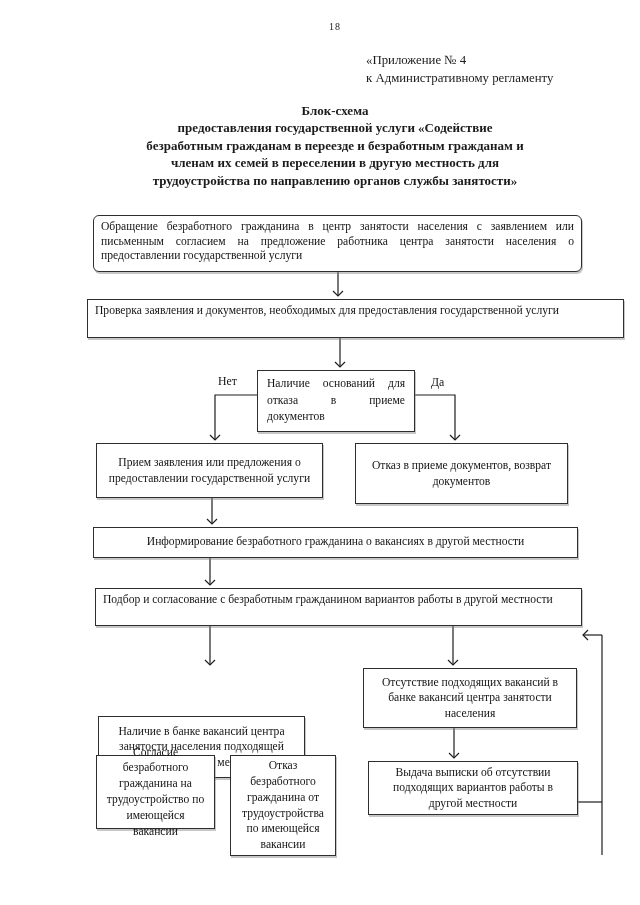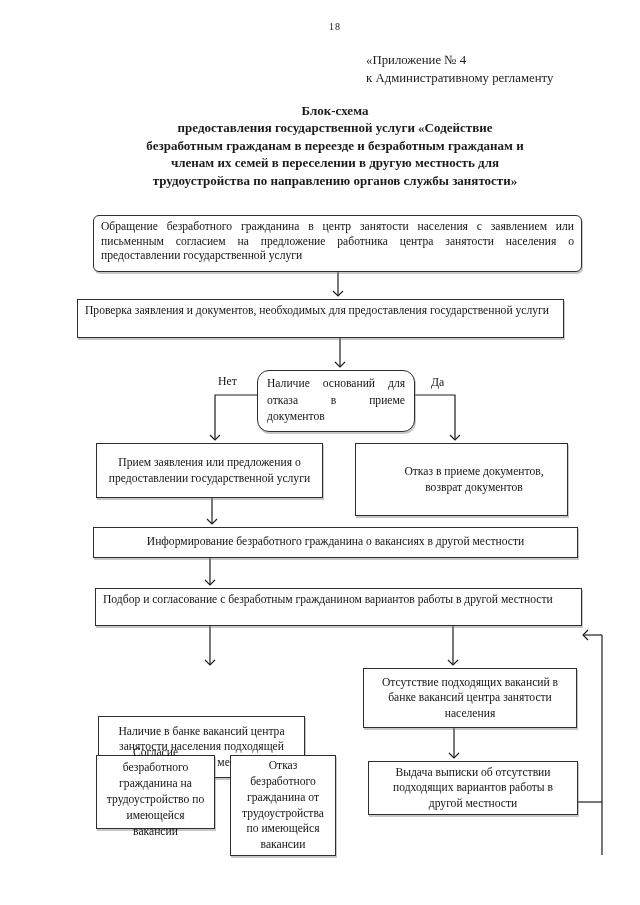--- a/index.html
+++ b/index.html
@@ -17,24 +17,24 @@
     border:1.2px solid #2e2e2e;box-shadow:1px 2px 0 rgba(130,130,130,.45);
     font-size:11.6px;line-height:14.6px;color:#141414;
     padding:4px 7px;
   }
   .node.justify{text-align:justify;text-align-last:auto;}
   .node.center{display:flex;align-items:center;justify-content:center;text-align:center;}
   .branch-label{position:absolute;font-size:11.8px;color:#141414;}
   .connectors{position:absolute;left:0;top:0;pointer-events:none;}
   
   .n-apply     {left:93px; top:215px;width:489px;height:57px;border-radius:6px;}
-  .n-check     {left:77px; top:299px;width:487px;height:39px;}
-  .n-decision  {left:257px;top:370px;width:158px;height:62px;padding:5px 9px;line-height:16.5px;border-radius:12px;}
+  .n-check     {left:87px; top:299px;width:537px;height:39px;}
+  .n-decision  {left:257px;top:370px;width:158px;height:62px;padding:5px 9px;line-height:16.5px;}
   .n-accept    {left:96px; top:443px;width:227px;height:55px;line-height:15.5px;}
-  .n-reject    {left:355px;top:443px;width:213px;height:73px;line-height:15.5px;padding-left:32px;}
+  .n-reject    {left:355px;top:443px;width:213px;height:61px;line-height:15.5px;}
   .n-inform    {left:93px; top:527px;width:485px;height:31px;}
   .n-select    {left:95px; top:588px;width:487px;height:38px;}
   .n-vacancy   {left:98px; top:668px;width:207px;height:62px;line-height:15.5px;margin-top:48px;}
   .n-novacancy {left:363px;top:668px;width:214px;height:60px;line-height:15.5px;}
   .n-consent   {left:96px; top:755px;width:119px;height:74px;line-height:15.8px;}
   .n-refusal   {left:230px;top:755px;width:106px;height:101px;line-height:15.8px;}
   .n-statement {left:368px;top:761px;width:210px;height:54px;line-height:15.5px;}
   .lbl-no {left:218px;top:374px;}
   .lbl-yes{left:431px;top:375px;}
 </style>

